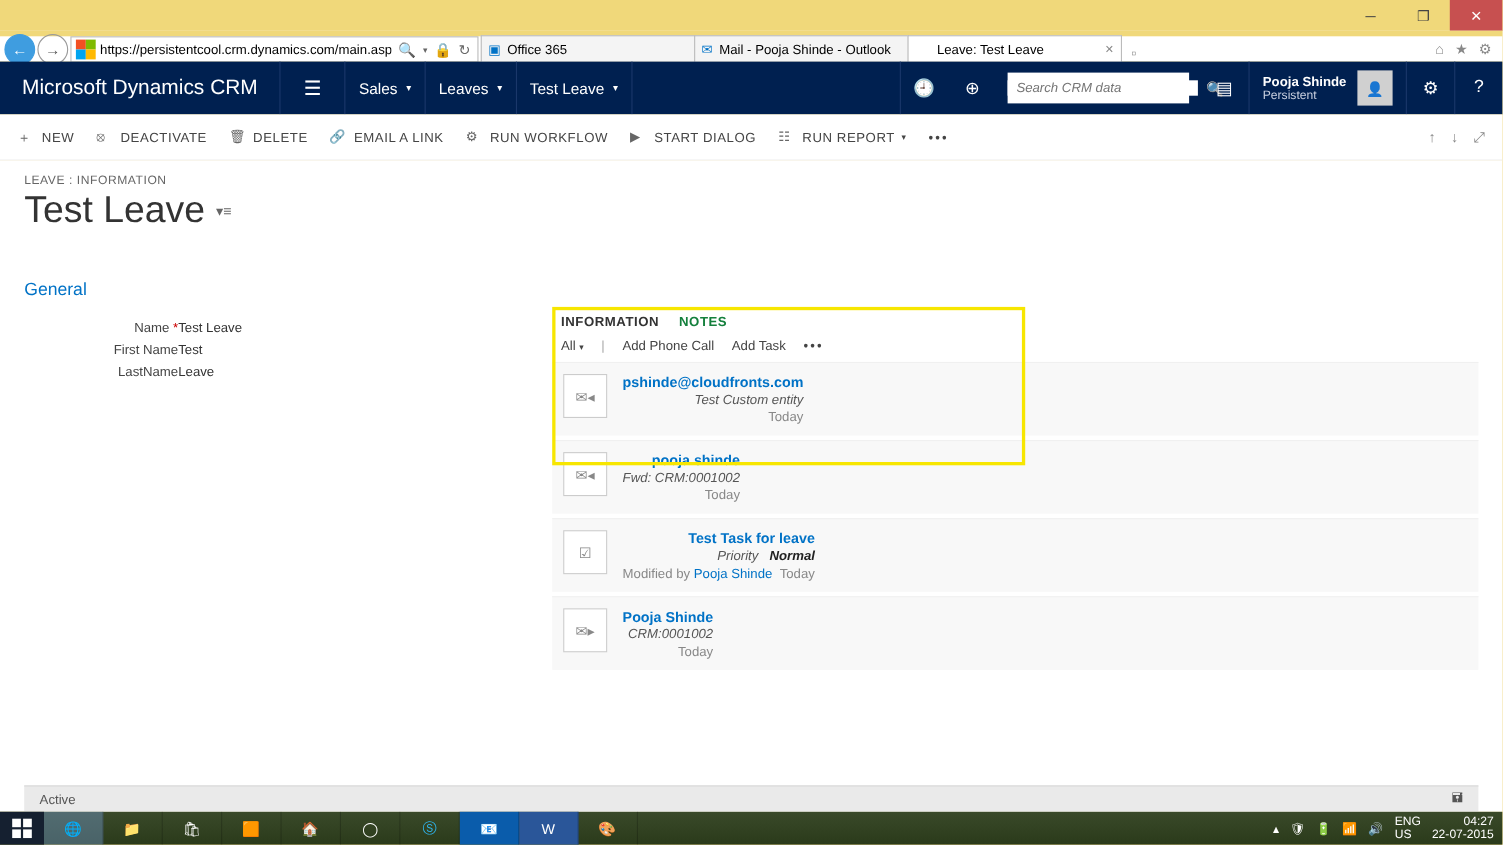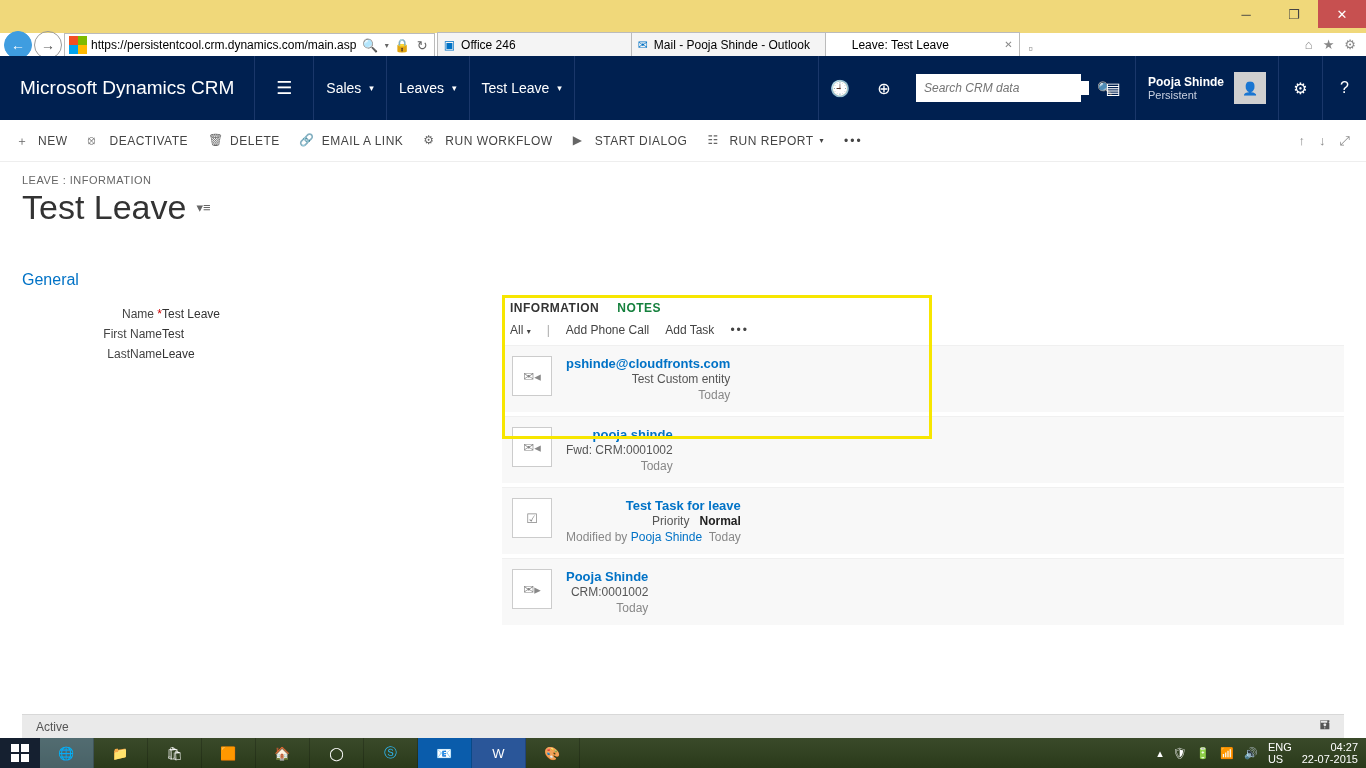--- a/index.html
+++ b/index.html
@@ -21,21 +21,21 @@
 .ie-url { flex: 1; font-size: 12px; white-space: nowrap; overflow: hidden; }
 .ie-url b { font-weight: normal; }
 .ie-tools { padding: 0 6px; color: #666; display: flex; align-items: center; gap: 6px; }
 .ie-tabs { display: flex; align-items: flex-end; height: 100%; }
 .ie-tab { width: 195px; height: 24px; border: 1px solid #bbb; border-bottom: none; background: #f4f4f4; display: flex; align-items: center; padding: 0 6px; font-size: 12px; gap: 6px; margin-right: -1px; }
 .ie-tab.active { background: #fff; }
 .ie-tab .x { margin-left: auto; color: #888; font-size: 10px; }
 .ie-right { margin-left: auto; padding-right: 10px; display: flex; align-items: center; gap: 10px; color: #888; }
 
 
-.crm-top { height: 64px; background: #002050; color: #fff; display: flex; align-items: center; padding-left: 20px; }
+.crm-top { height: 48px; background: #002050; color: #fff; display: flex; align-items: center; padding-left: 20px; }
 .crm-logo { font-size: 19px; font-weight: 300; }
 .crm-hamb { width: 60px; text-align: center; font-size: 18px; border-left: 1px solid #1a376a; border-right: 1px solid #1a376a; height: 100%; display: flex; align-items: center; justify-content: center; }
 .crm-bc { display: flex; align-items: center; height: 100%; }
 .crm-bc-item { padding: 0 12px; height: 100%; display: flex; align-items: center; gap: 8px; border-right: 1px solid #1a376a; font-size: 14px; }
 .crm-bc-item .chev { font-size: 9px; }
 .crm-right { margin-left: auto; display: flex; align-items: center; height: 100%; }
 .crm-icon { width: 44px; height: 100%; display: flex; align-items: center; justify-content: center; font-size: 16px; border-left: 1px solid #1a376a; }
 .crm-search { width: 165px; height: 28px; background: #fff; display: flex; align-items: center; margin: 0 10px; }
 .crm-search input { flex: 1; border: none; outline: none; padding: 0 8px; font-size: 12px; color: #666; font-style: italic; }
 .crm-search .mag { padding: 0 8px; color: #333; }
@@ -69,21 +69,21 @@
 .act-hi { position: absolute; border: 3px solid #f7e600; top: 0; left: 0; width: 430px; height: 144px; pointer-events: none; }
 .act-tabs { display: flex; gap: 18px; padding: 6px 8px 8px 8px; }
 .act-tabs .t { font-size: 12px; font-weight: bold; letter-spacing: 0.5px; color: #15803d; }
 .act-tabs .t.active { color: #333; }
 .act-tools { display: flex; gap: 16px; align-items: center; padding: 0 8px 8px 8px; font-size: 12px; color: #444; }
 .act-tools .sep { color: #aaa; }
 .act-item { display: flex; padding: 10px; gap: 14px; border-top: 1px solid #f0f0f0; background: #f8f8f8; margin-bottom: 4px; }
 .act-item.first-wide { background: #f8f8f8; }
 .act-icon { width: 40px; height: 40px; border: 1px solid #ccc; background: #fff; display: flex; align-items: center; justify-content: center; color: #888; }
 .act-body .ttl { color: #0072c6; font-size: 13px; font-weight: 600; }
-.act-body .line { font-size: 12px; color: #555; margin-top: 1px; }
+.act-body .line { font-size: 12px; color: #555; margin-top: 1px; font-style: italic; }
 .act-body .meta { font-size: 12px; color: #888; margin-top: 2px; }
 .act-body .link { color: #0072c6; }
 .act-body .strong { color: #222; font-weight: bold; }
 
 
 .rec-status { height: 24px; background: #eaeaea; border-top: 1px solid #d8d8d8; display: flex; align-items: center; padding: 0 14px; font-size: 12px; color: #555; }
 .rec-status .save { margin-left: auto; color: #555; }
 
 
 .taskbar { height: 30px; background: linear-gradient(#3a4a2a, #2a3a1a); display: flex; align-items: center; color: #fff; }
@@ -117,21 +117,21 @@
     <div class="ie-tools">
       <span>🔍</span>
         <span style="font-size:8px">▾</span>
       <span>🔒</span>
       <span>↻</span>
     </div>
   </div>
   <div class="ie-tabs">
     <div class="ie-tab">
       <span style="color:#0072c6">▣</span>
-      <span>Office 246</span>
+      <span>Office 365</span>
     </div>
     <div class="ie-tab">
       <span style="color:#0072c6">✉</span>
       <span>Mail - Pooja Shinde - Outlook</span>
     </div>
     <div class="ie-tab active">
       <div class="favicon" style="width:14px;height:14px">
         <span style="background:#f25022;width:7px;height:7px"></span><span style="background:#7fba00;width:7px;height:7px"></span><span style="background:#00a4ef;width:7px;height:7px"></span><span style="background:#ffb900;width:7px;height:7px"></span>
       </div>
       <span>Leave: Test Leave</span>

